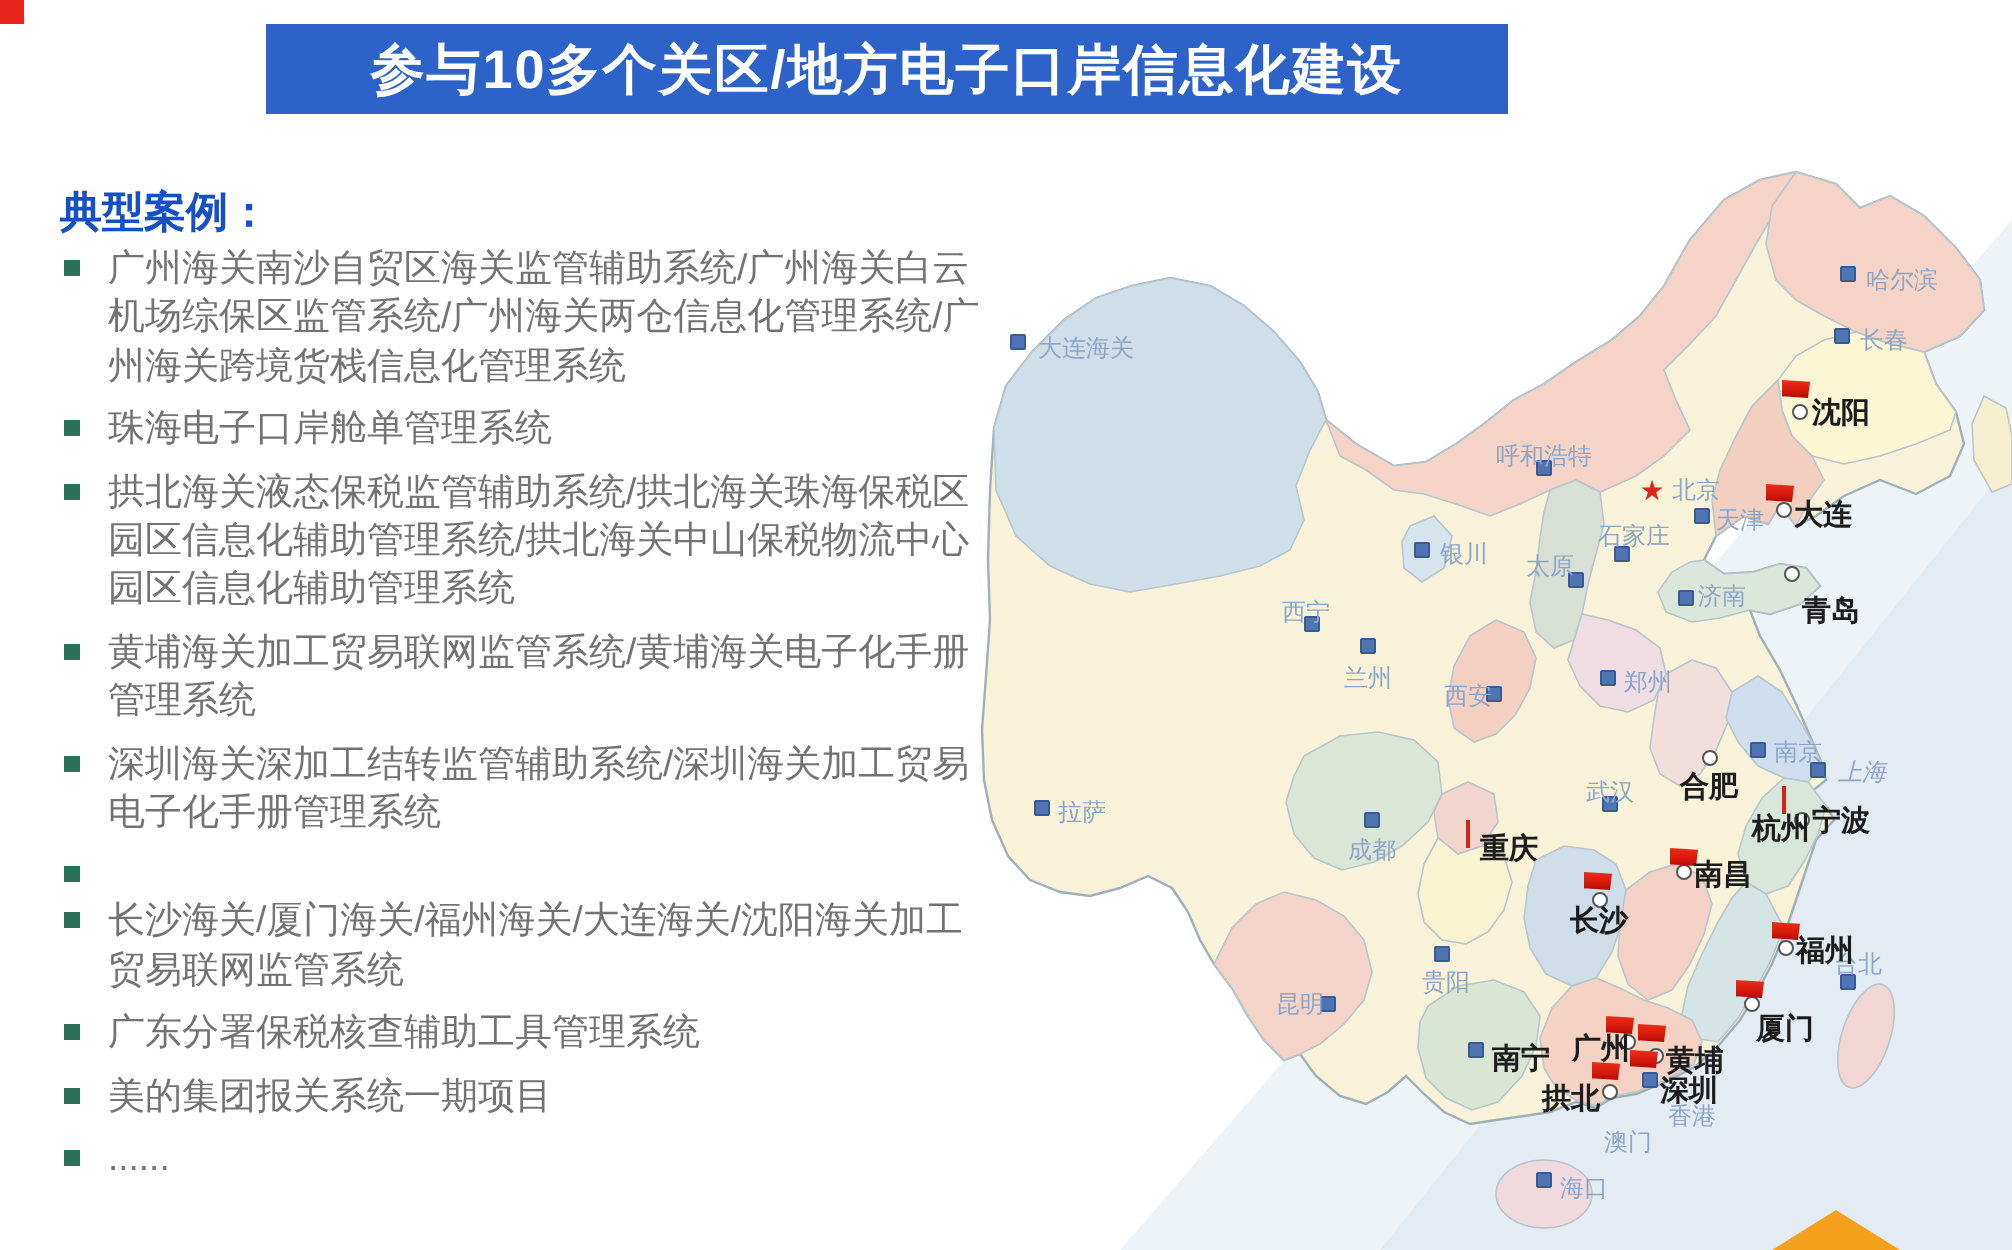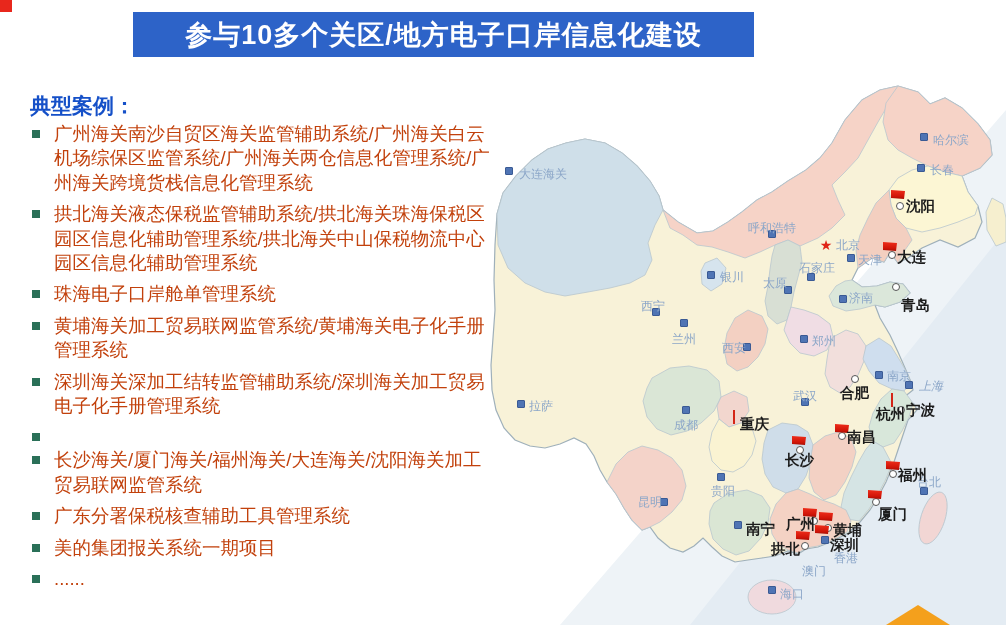--- a/index.html
+++ b/index.html
@@ -15,21 +15,21 @@
     background:#2d63c8;display:flex;align-items:center;justify-content:center;
     color:#ffffff;font-size:27px;font-weight:bold;letter-spacing:1px;
   }
   
   .cases-heading{position:absolute;left:30px;top:92px;font-size:21px;font-weight:bold;color:#1550c8;}
   .case-list{
     position:absolute;left:28px;top:122px;width:468px;margin:0;padding:0;list-style:none;z-index:5;
   }
   .case-list li{display:flex;margin:0 0 7px 0;}
   .blt{flex:0 0 auto;width:8px;height:8px;background:#2a7058;margin:8px 14px 0 4px;}
-  .ctext{color:#c2410c;font-size:18.5px;line-height:1.32;font-weight:500;}
+  .ctext{color:#737373;font-size:18.5px;line-height:1.32;font-weight:500;}
   
   svg.map{position:absolute;left:0;top:0;width:1006px;height:625px;}
   
   .cm{position:absolute;z-index:10;}
   .c-dot{width:6px;height:6px;background:#4f74b4;border:1px solid #3a5a94;border-radius:1px;transform:translate(-50%,-50%);}
   .c-circle{width:6px;height:6px;background:#ffffff;border:1px solid #555;border-radius:50%;transform:translate(-50%,-50%);}
   .c-star{color:#e02417;font-size:14px;line-height:1;transform:translate(-50%,-50%);}
   .c-pin{width:2px;height:14px;background:#d42517;}
   .c-flag{
     width:14px;height:9px;
@@ -104,25 +104,25 @@
 </svg>
 
 <div class="cases-heading">典型案例：</div>
 <ul class="case-list">
     <li>
       <span class="blt"></span>
       <span class="ctext">广州海关南沙自贸区海关监管辅助系统/广州海关白云机场综保区监管系统/广州海关两仓信息化管理系统/广州海关跨境货栈信息化管理系统</span>
     </li>
     <li>
       <span class="blt"></span>
+      <span class="ctext">珠海电子口岸舱单管理系统</span>
+    </li>
+    <li>
+      <span class="blt"></span>
       <span class="ctext">拱北海关液态保税监管辅助系统/拱北海关珠海保税区园区信息化辅助管理系统/拱北海关中山保税物流中心园区信息化辅助管理系统</span>
-    </li>
-    <li>
-      <span class="blt"></span>
-      <span class="ctext">珠海电子口岸舱单管理系统</span>
     </li>
     <li>
       <span class="blt"></span>
       <span class="ctext">黄埔海关加工贸易联网监管系统/黄埔海关电子化手册管理系统</span>
     </li>
     <li>
       <span class="blt"></span>
       <span class="ctext">深圳海关深加工结转监管辅助系统/深圳海关加工贸易电子化手册管理系统</span>
     </li>
     <li>

